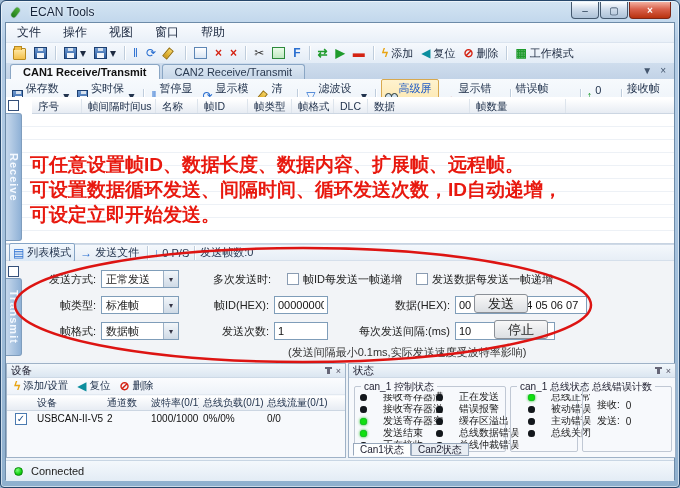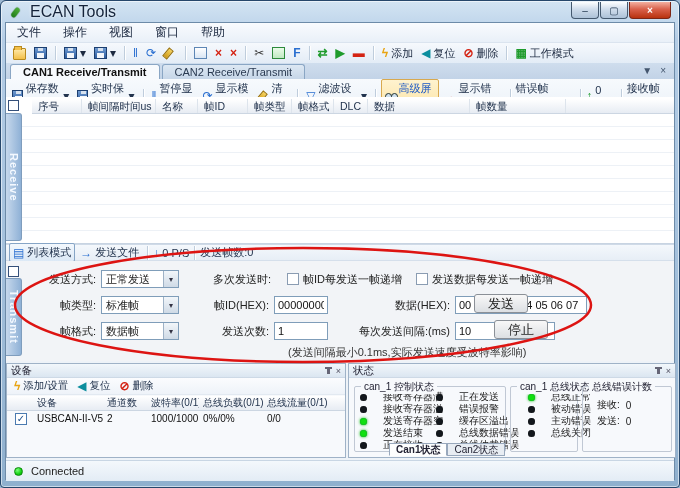--- a/index.html
+++ b/index.html
@@ -3,21 +3,21 @@
 <meta charset="utf-8">
 <style>
   html,body{margin:0;padding:0;background:#777;}
   *{box-sizing:border-box;font-family:"Liberation Sans",sans-serif;}
   #stage{position:relative;width:680px;height:488px;overflow:hidden;background:#9db8d2;}
   
   .win{position:absolute;inset:0;border:1px solid #26476b;border-radius:6px 6px 4px 4px;
        background:linear-gradient(180deg,#d3e4f3 0%,#b4cde6 8%,#a3c0dc 55%,#8fb0ce 100%);
        box-shadow:inset 0 0 0 1px rgba(255,255,255,.55);}
   .client{position:absolute;left:4px;right:4px;top:21px;bottom:7px;background:#eef3f8;border:1px solid #6d8ba8;}
-  .titlebar{position:absolute;left:10px;top:3px;height:16px;display:flex;align-items:center;gap:6px;font-size:16px;color:#14233a;text-shadow:0 0 3px #fff;}
+  .titlebar{position:absolute;left:10px;top:3px;height:16px;display:flex;align-items:center;gap:6px;font-size:12px;color:#14233a;text-shadow:0 0 3px #fff;}
   .appicon{width:13px;height:13px;position:relative;}
   .appicon::before{content:"";position:absolute;left:2px;top:1px;width:5px;height:11px;background:linear-gradient(180deg,#4fae3a,#1f7d1a);border-radius:3px;transform:rotate(38deg);box-shadow:0 0 1px #0a4d08;}
   .winbtns{position:absolute;right:8px;top:1px;display:flex;}
   .wbtn{width:28px;height:17px;margin-left:1px;border:1px solid #44586e;border-top:0;border-radius:0 0 4px 4px;
         background:linear-gradient(180deg,#fdfeff,#cfdceb 45%,#adc2d8);color:#243a52;font-size:10px;display:flex;align-items:center;justify-content:center;}
   .wbtn.close{width:42px;background:linear-gradient(180deg,#f3b0a0,#d9614b 45%,#b8320f);color:#fff;font-weight:bold;border-color:#7c2616;}
   
   .bar{position:absolute;left:5px;right:5px;display:flex;align-items:center;}
   .menubar{top:22px;height:20px;background:linear-gradient(180deg,#f9fbfe,#e9f0f8);border-bottom:1px solid #dbe4ef;font-size:12px;color:#1c2940;}
   .menubar .mi{padding:0 11px;height:100%;display:flex;align-items:center;}
@@ -85,21 +85,21 @@
   .pin::before{content:"";position:absolute;left:-2px;top:0;width:7px;height:2px;background:#667;}
   .ptools{height:17px;display:flex;align-items:center;font-size:10.5px;color:#23344e;gap:3px;padding:0 4px;border-bottom:1px solid #e2e9f1;background:linear-gradient(180deg,#fbfcfe,#eef3f9);}
   .dhead{position:absolute;left:0;right:0;top:32px;height:15px;display:flex;font-size:10px;color:#23344e;background:linear-gradient(180deg,#ffffff,#e7ecf3);border-bottom:1px solid #ccd6e2;}
   .drow{position:absolute;left:0;right:0;top:47px;height:15px;display:flex;font-size:10px;color:#111;align-items:center;}
   .dc{padding-left:4px;overflow:hidden;white-space:nowrap;}
   .grp{position:absolute;border:1px solid #c0c8d4;border-radius:2px;font-size:10px;color:#222;}
   .grp legend,.gtitle{position:absolute;top:-7px;left:6px;background:#f7f9fc;padding:0 3px;font-size:10px;color:#223;white-space:nowrap;}
   .sit{display:flex;align-items:center;gap:16px;height:12px;white-space:nowrap;}
   .stabs{position:absolute;left:4px;bottom:1px;display:flex;font-size:10px;}
   .stab{height:13px;padding:0 6px;display:flex;align-items:center;border:1px solid #98a8bc;background:#e8edf3;color:#223;}
-  .stab.active{background:#fdfefe;border-bottom-color:#fdfefe;font-weight:bold;margin-left:36px;}
+  .stab.active{background:#fdfefe;border-bottom-color:#fdfefe;font-weight:normal;}
   
   .statusbar{position:absolute;left:5px;right:5px;top:459px;height:21px;background:linear-gradient(180deg,#f4f8fc,#e3ecf5);border-top:1px solid #c9d6e4;display:flex;align-items:center;font-size:11px;color:#222;padding-left:8px;gap:8px;}
   .greendot{width:9px;height:9px;border-radius:50%;background:radial-gradient(circle at 35% 30%,#7dff7d,#13d113 60%,#0a9a0a);border:1px solid #0a8a0a;}
   .pps{display:flex;align-items:center;gap:3px;}
 </style>
 </head>
 <body>
 
 <div id="stage">
 <div class="win">
@@ -282,20 +282,25 @@
       <div class="gh" style="width:42px;">名称</div>
       <div class="gh" style="width:50px;">帧ID</div>
       <div class="gh" style="width:44px;">帧类型</div>
       <div class="gh" style="width:42px;">帧格式</div>
       <div class="gh" style="width:34px;">DLC</div>
       <div class="gh" style="width:102px;">数据</div>
       <div class="gh" style="width:96px;">帧数量</div>
       <div class="gh" style="flex:1;border-right:0;"></div>
     </div>
     <div class="gridbody"></div>
+    <div class="annot">
+      <div>可任意设置帧ID、数据长度、数据内容、扩展帧、远程帧。</div>
+      <div>可设置数据循环发送、间隔时间、循环发送次数，ID自动递增，</div>
+      <div>可设定立即开始发送。</div>
+    </div>
   </div>
 
   <div class="bar txbar">
     <span class="tbi toggled2">
           <span class="glyph c-blue">▤</span>
           <span>列表模式</span>
         </span>
     <span class="tbi">
           <span class="glyph c-blue">→</span>
           <span>发送文件</span>

